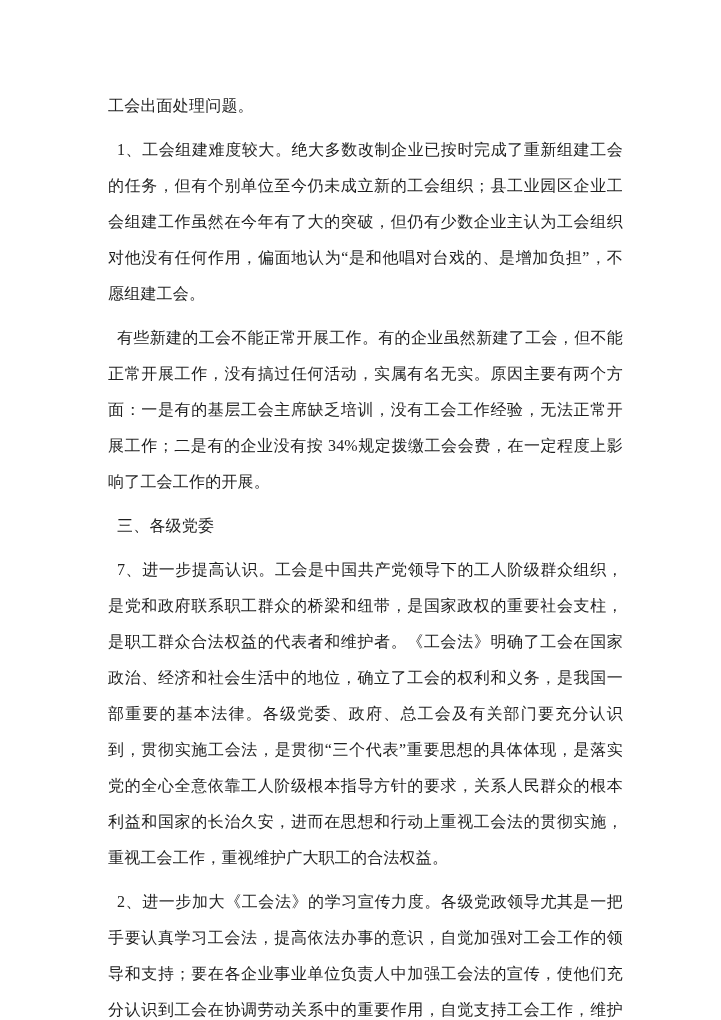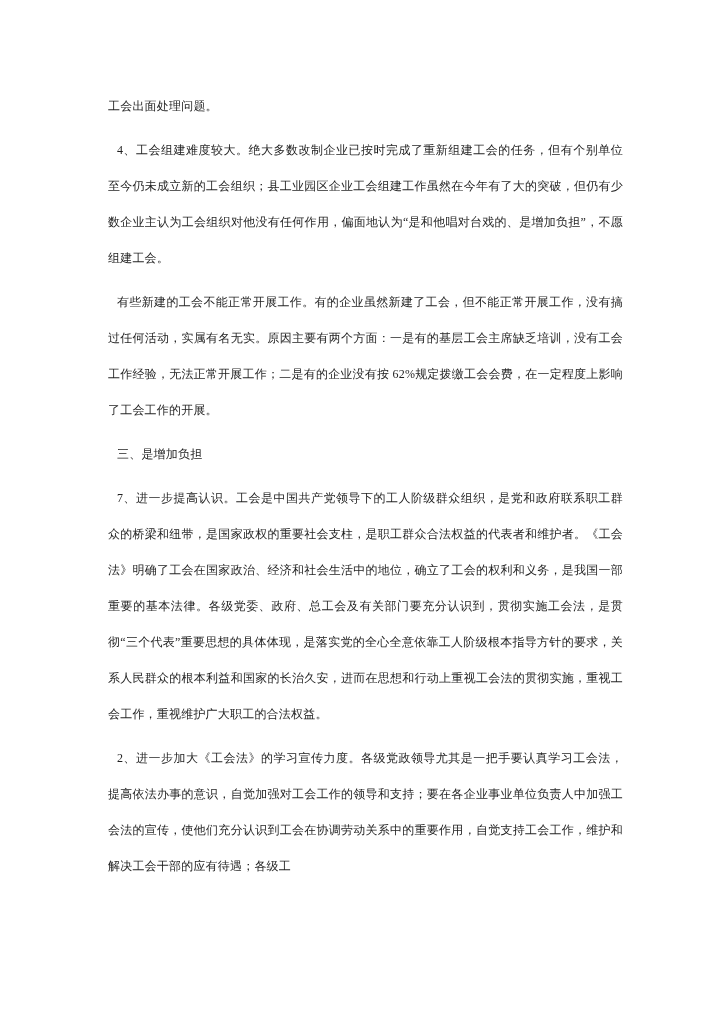--- a/index.html
+++ b/index.html
@@ -17,36 +17,36 @@
   }
   .doc-content {
     position: absolute;
     left: 108px;
     top: 88px;
     width: 515px;
     color: #1f1f1f;
   }
   .doc-content p {
     margin: 0 0 8px 0;
-    font-size: 12px;
+    font-size: 16px;
     line-height: 36px;
     text-align: justify;
     text-justify: inter-ideograph;
     letter-spacing: 0.2px;
     word-break: break-all;
   }
   .doc-content p.indent {
     text-indent: 9px;
   }
 </style>
 </head>
 <body>
 
 <div class="screen">
   <div class="doc-content">
     <p>工会出面处理问题。</p>
-    <p class="indent">4、工会组建难度较大。绝大多数改制企业已按时完成了重新组建工会的任务，但有个别单位至今仍未成立新的工会组织；县工业园区企业工会组建工作虽然在今年有了大的突破，但仍有少数企业主认为工会组织对他没有任何作用，偏面地认为“是和他唱对台戏的、是增加负担”，不愿组建工会。</p>
-    <p class="indent">有些新建的工会不能正常开展工作。有的企业虽然新建了工会，但不能正常开展工作，没有搞过任何活动，实属有名无实。原因主要有两个方面：一是有的基层工会主席缺乏培训，没有工会工作经验，无法正常开展工作；二是有的企业没有按 62%规定拨缴工会会费，在一定程度上影响了工会工作的开展。</p>
-    <p class="indent">三、是增加负担</p>
+    <p class="indent">1、工会组建难度较大。绝大多数改制企业已按时完成了重新组建工会的任务，但有个别单位至今仍未成立新的工会组织；县工业园区企业工会组建工作虽然在今年有了大的突破，但仍有少数企业主认为工会组织对他没有任何作用，偏面地认为“是和他唱对台戏的、是增加负担”，不愿组建工会。</p>
+    <p class="indent">有些新建的工会不能正常开展工作。有的企业虽然新建了工会，但不能正常开展工作，没有搞过任何活动，实属有名无实。原因主要有两个方面：一是有的基层工会主席缺乏培训，没有工会工作经验，无法正常开展工作；二是有的企业没有按 34%规定拨缴工会会费，在一定程度上影响了工会工作的开展。</p>
+    <p class="indent">三、各级党委</p>
     <p class="indent">7、进一步提高认识。工会是中国共产党领导下的工人阶级群众组织，是党和政府联系职工群众的桥梁和纽带，是国家政权的重要社会支柱，是职工群众合法权益的代表者和维护者。《工会法》明确了工会在国家政治、经济和社会生活中的地位，确立了工会的权利和义务，是我国一部重要的基本法律。各级党委、政府、总工会及有关部门要充分认识到，贯彻实施工会法，是贯彻“三个代表”重要思想的具体体现，是落实党的全心全意依靠工人阶级根本指导方针的要求，关系人民群众的根本利益和国家的长治久安，进而在思想和行动上重视工会法的贯彻实施，重视工会工作，重视维护广大职工的合法权益。</p>
     <p class="indent">2、进一步加大《工会法》的学习宣传力度。各级党政领导尤其是一把手要认真学习工会法，提高依法办事的意识，自觉加强对工会工作的领导和支持；要在各企业事业单位负责人中加强工会法的宣传，使他们充分认识到工会在协调劳动关系中的重要作用，自觉支持工会工作，维护和解决工会干部的应有待遇；各级工</p>
   </div>
 </div>
 
 </body></html>

